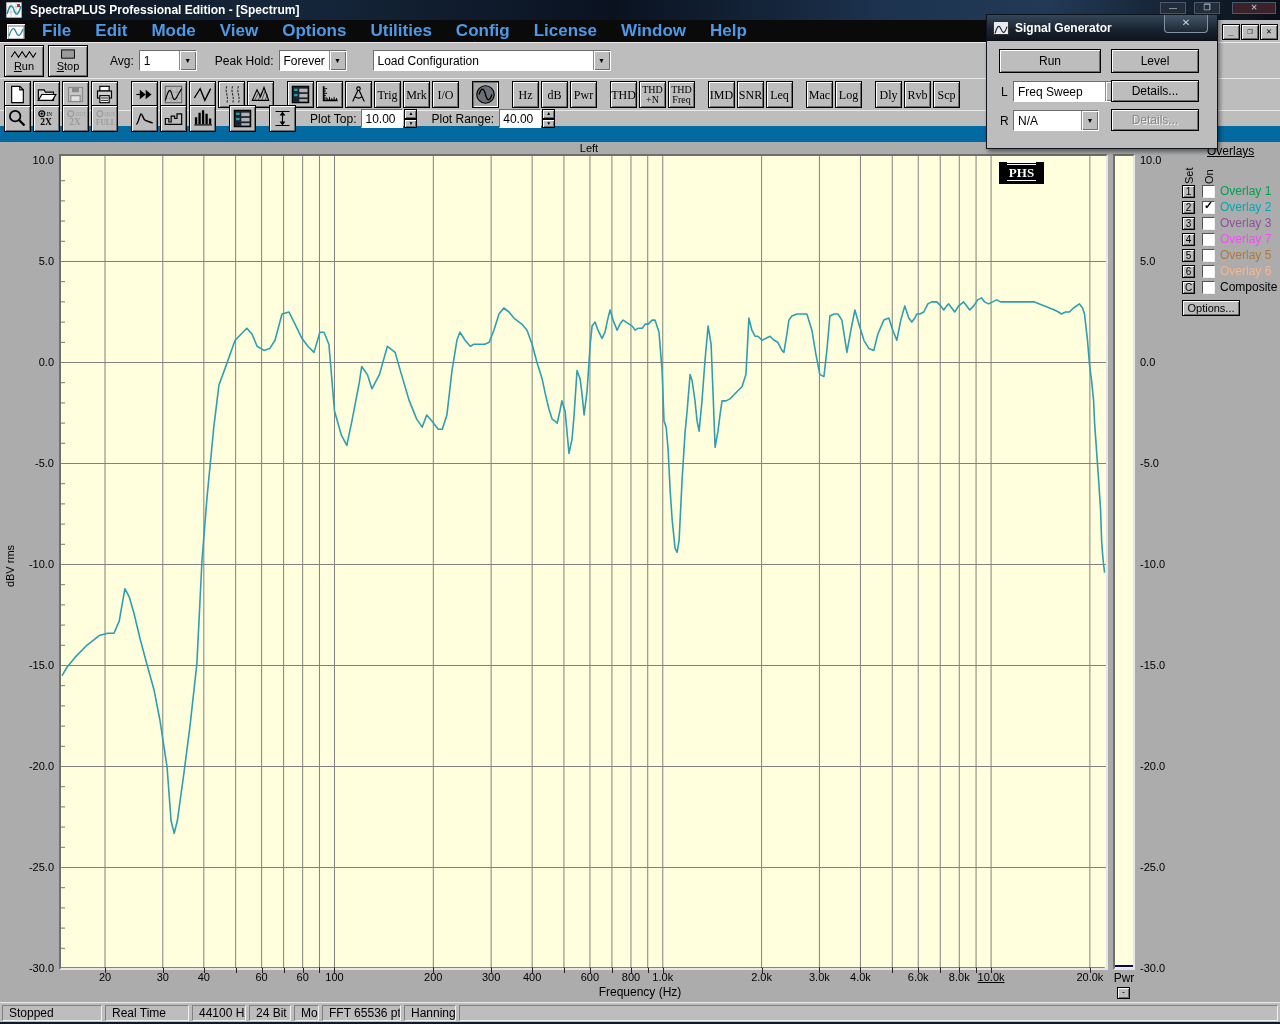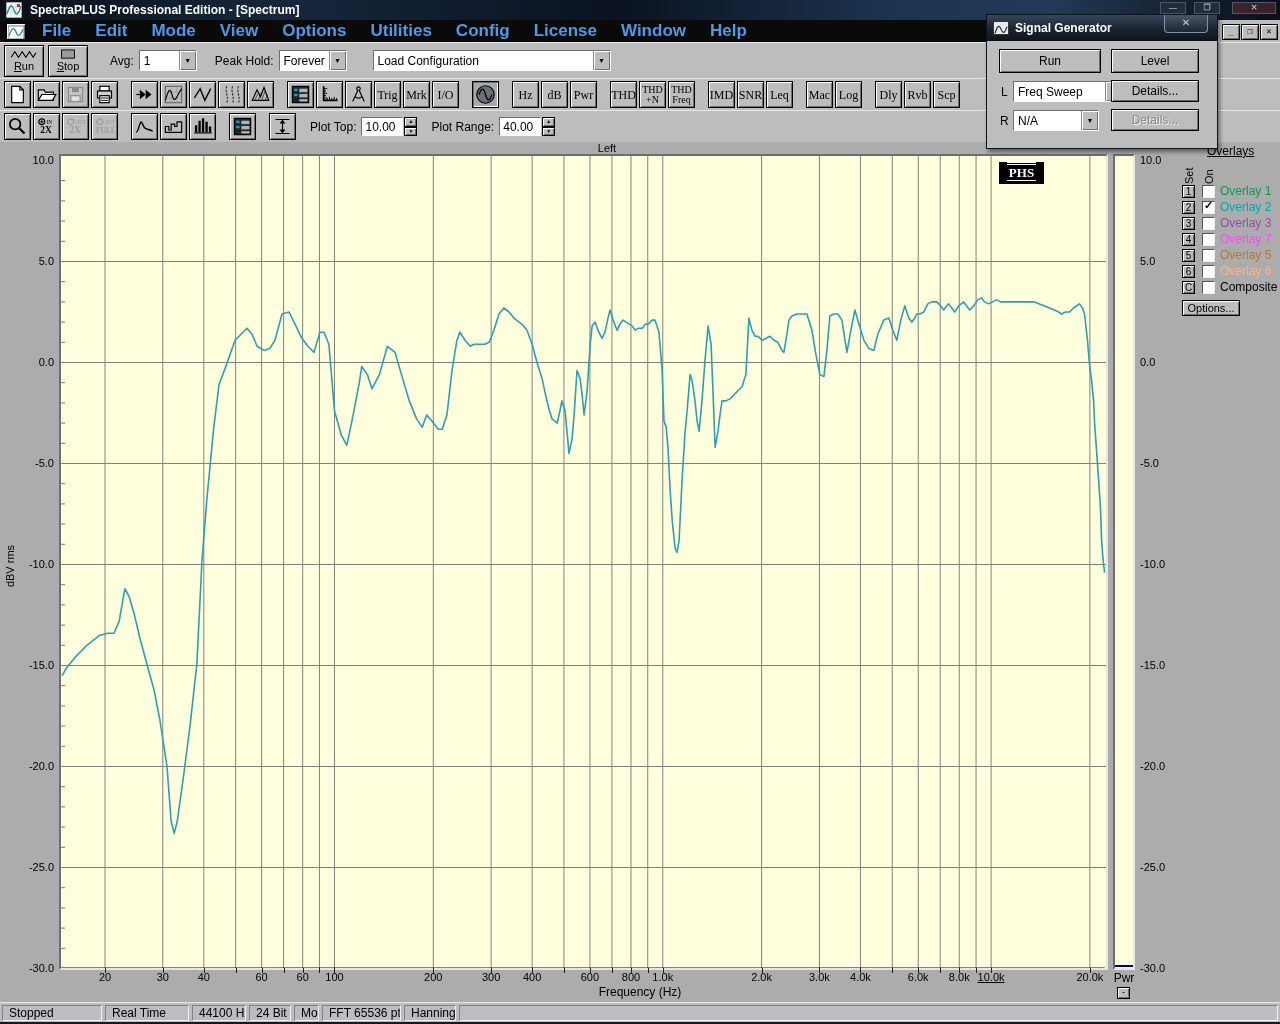--- a/index.html
+++ b/index.html
@@ -23,21 +23,21 @@
     display:flex;align-items:center;justify-content:flex-end;gap:1px;padding-right:2px;}
   .mdibtn{width:18px;height:16px;background:#bdbdbd;border:1px solid #000;
     box-shadow:inset 1px 1px 0 #fff,inset -1px -1px 0 #6a6a6a;font-size:9px;line-height:13px;
     text-align:center;color:#111;font-family:"DejaVu Sans Mono",monospace;}
 
   
   .toolbar{position:absolute;left:0;width:1280px;background:#BDBDBD;
     border-top:1px solid #e8e8e8;display:flex;align-items:center;}
   #tb1{top:42px;height:36px;}
   #tb2{top:78px;height:32px;}
-  #tb3{top:110px;height:32px;}
+  #tb3{top:110px;height:16px;}
   .tbtn{width:27px;height:27px;background:#BDBDBD;border:1px solid #000;
     box-shadow:inset 1px 1px 0 #fff,inset -1px -1px 0 #6e6e6e;
     display:flex;align-items:center;justify-content:center;padding:0;margin-right:2px;flex:none;}
   .tbtn.pressed{background:#a9a9a9;box-shadow:inset 1px 1px 0 #6e6e6e,inset -1px -1px 0 #fff;}
   .tbtn.group{margin-left:11px;}
   .tbtn svg{width:21px;height:21px;display:block;}
   .tbtn .tlabel{font-family:"Liberation Serif",serif;font-size:12px;color:#000;
     white-space:pre-line;line-height:10px;text-align:center;}
   .tbtn.two .tlabel{font-size:10px;line-height:10px;}
   .bigbtn{height:32px;min-width:40px;background:#BDBDBD;border:1px solid #000;
@@ -53,21 +53,21 @@
     font-size:7px;text-align:center;line-height:19px;color:#000;}
   .numfield{width:42px;height:19px;border:1px solid;border-color:#6e6e6e #fff #fff #6e6e6e;
     background:#fff;font-size:12px;padding:1px 3px;font-family:"Liberation Sans",sans-serif;}
   .spinner{display:flex;flex-direction:column;width:13px;height:19px;margin-left:1px;}
   .spinner div{flex:1;background:#BDBDBD;border:1px solid #000;
     box-shadow:inset 1px 1px 0 #fff,inset -1px -1px 0 #6e6e6e;
     font-size:5px;line-height:7px;text-align:center;color:#000;}
 
   
   #main{position:absolute;left:0;top:142px;width:1280px;height:860px;background:#ACACAC;}
-  #plot-title{position:absolute;left:482px;top:0px;width:250px;text-align:center;
+  #plot-title{position:absolute;left:464px;top:0px;width:250px;text-align:center;
     font-size:11px;color:#000;}
   #plot{position:absolute;left:59px;top:12px;width:1049px;height:816px;
     border:2px solid;border-color:#6f6f6f #e6e6e6 #e6e6e6 #6f6f6f;background:#FFFFDE;}
   #plot svg{position:absolute;left:0;top:0;}
   #phs-logo{position:absolute;left:999px;top:20px;width:45px;height:22px;background:#000;
     color:#fff;font-family:"Liberation Serif",serif;font-weight:bold;font-size:13px;
     text-align:center;z-index:5;padding-top:3px;}
   #phs-logo span{border-top:3px double #fff;border-bottom:1px solid #fff;padding:0 2px;}
   #pwr-strip{position:absolute;left:1113px;top:12px;width:22px;height:816px;
     border:2px solid;border-color:#6f6f6f #e6e6e6 #e6e6e6 #6f6f6f;background:#FFFFDE;}

